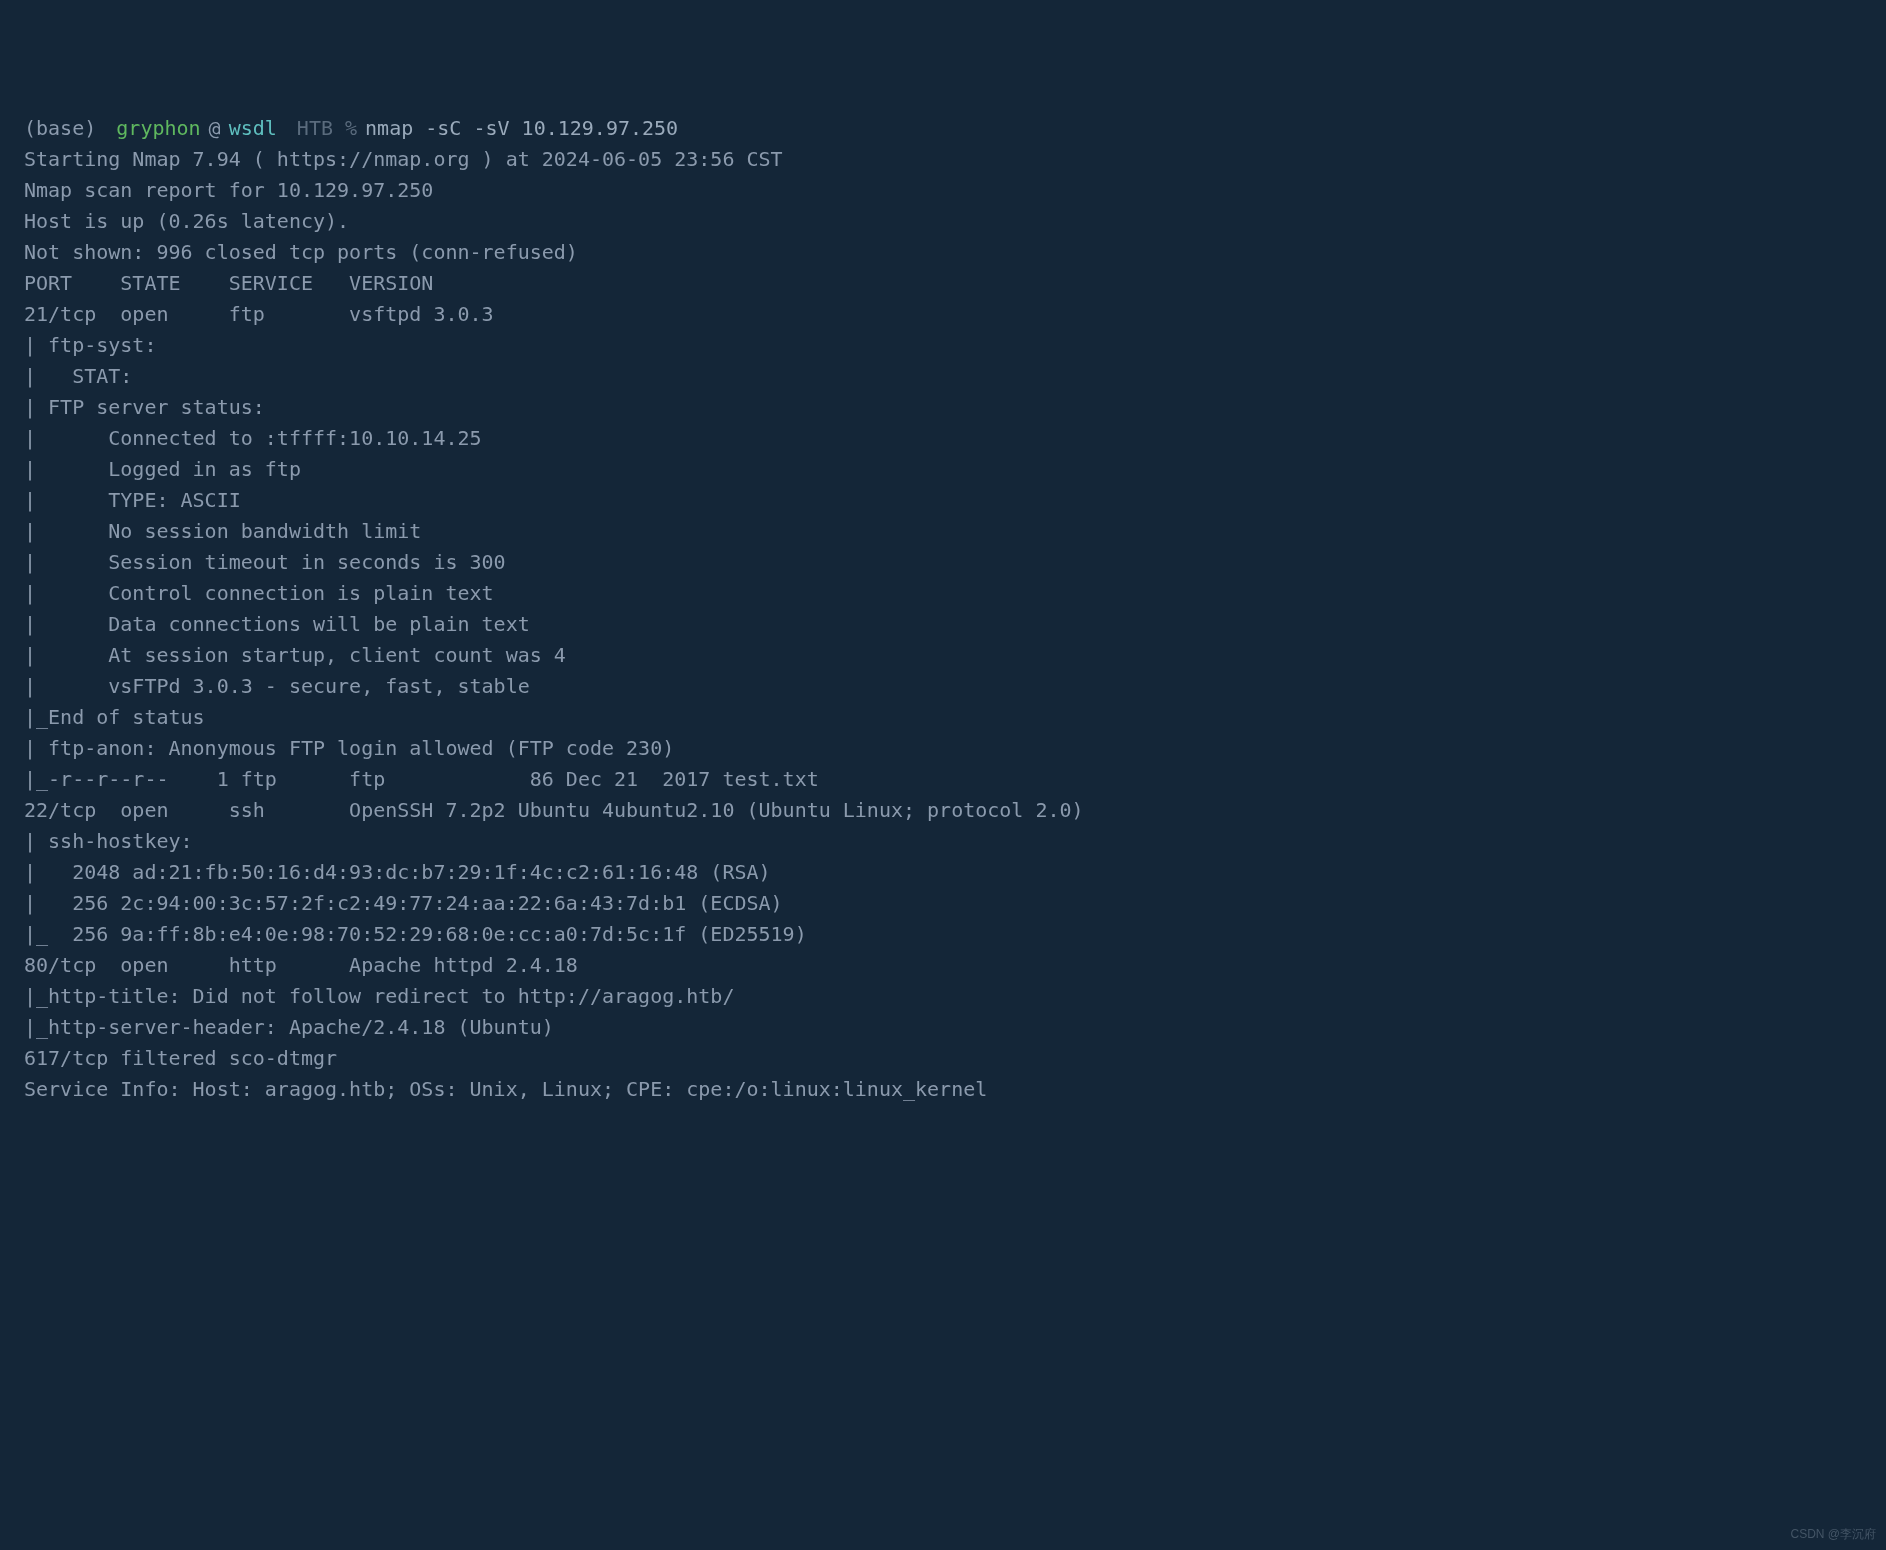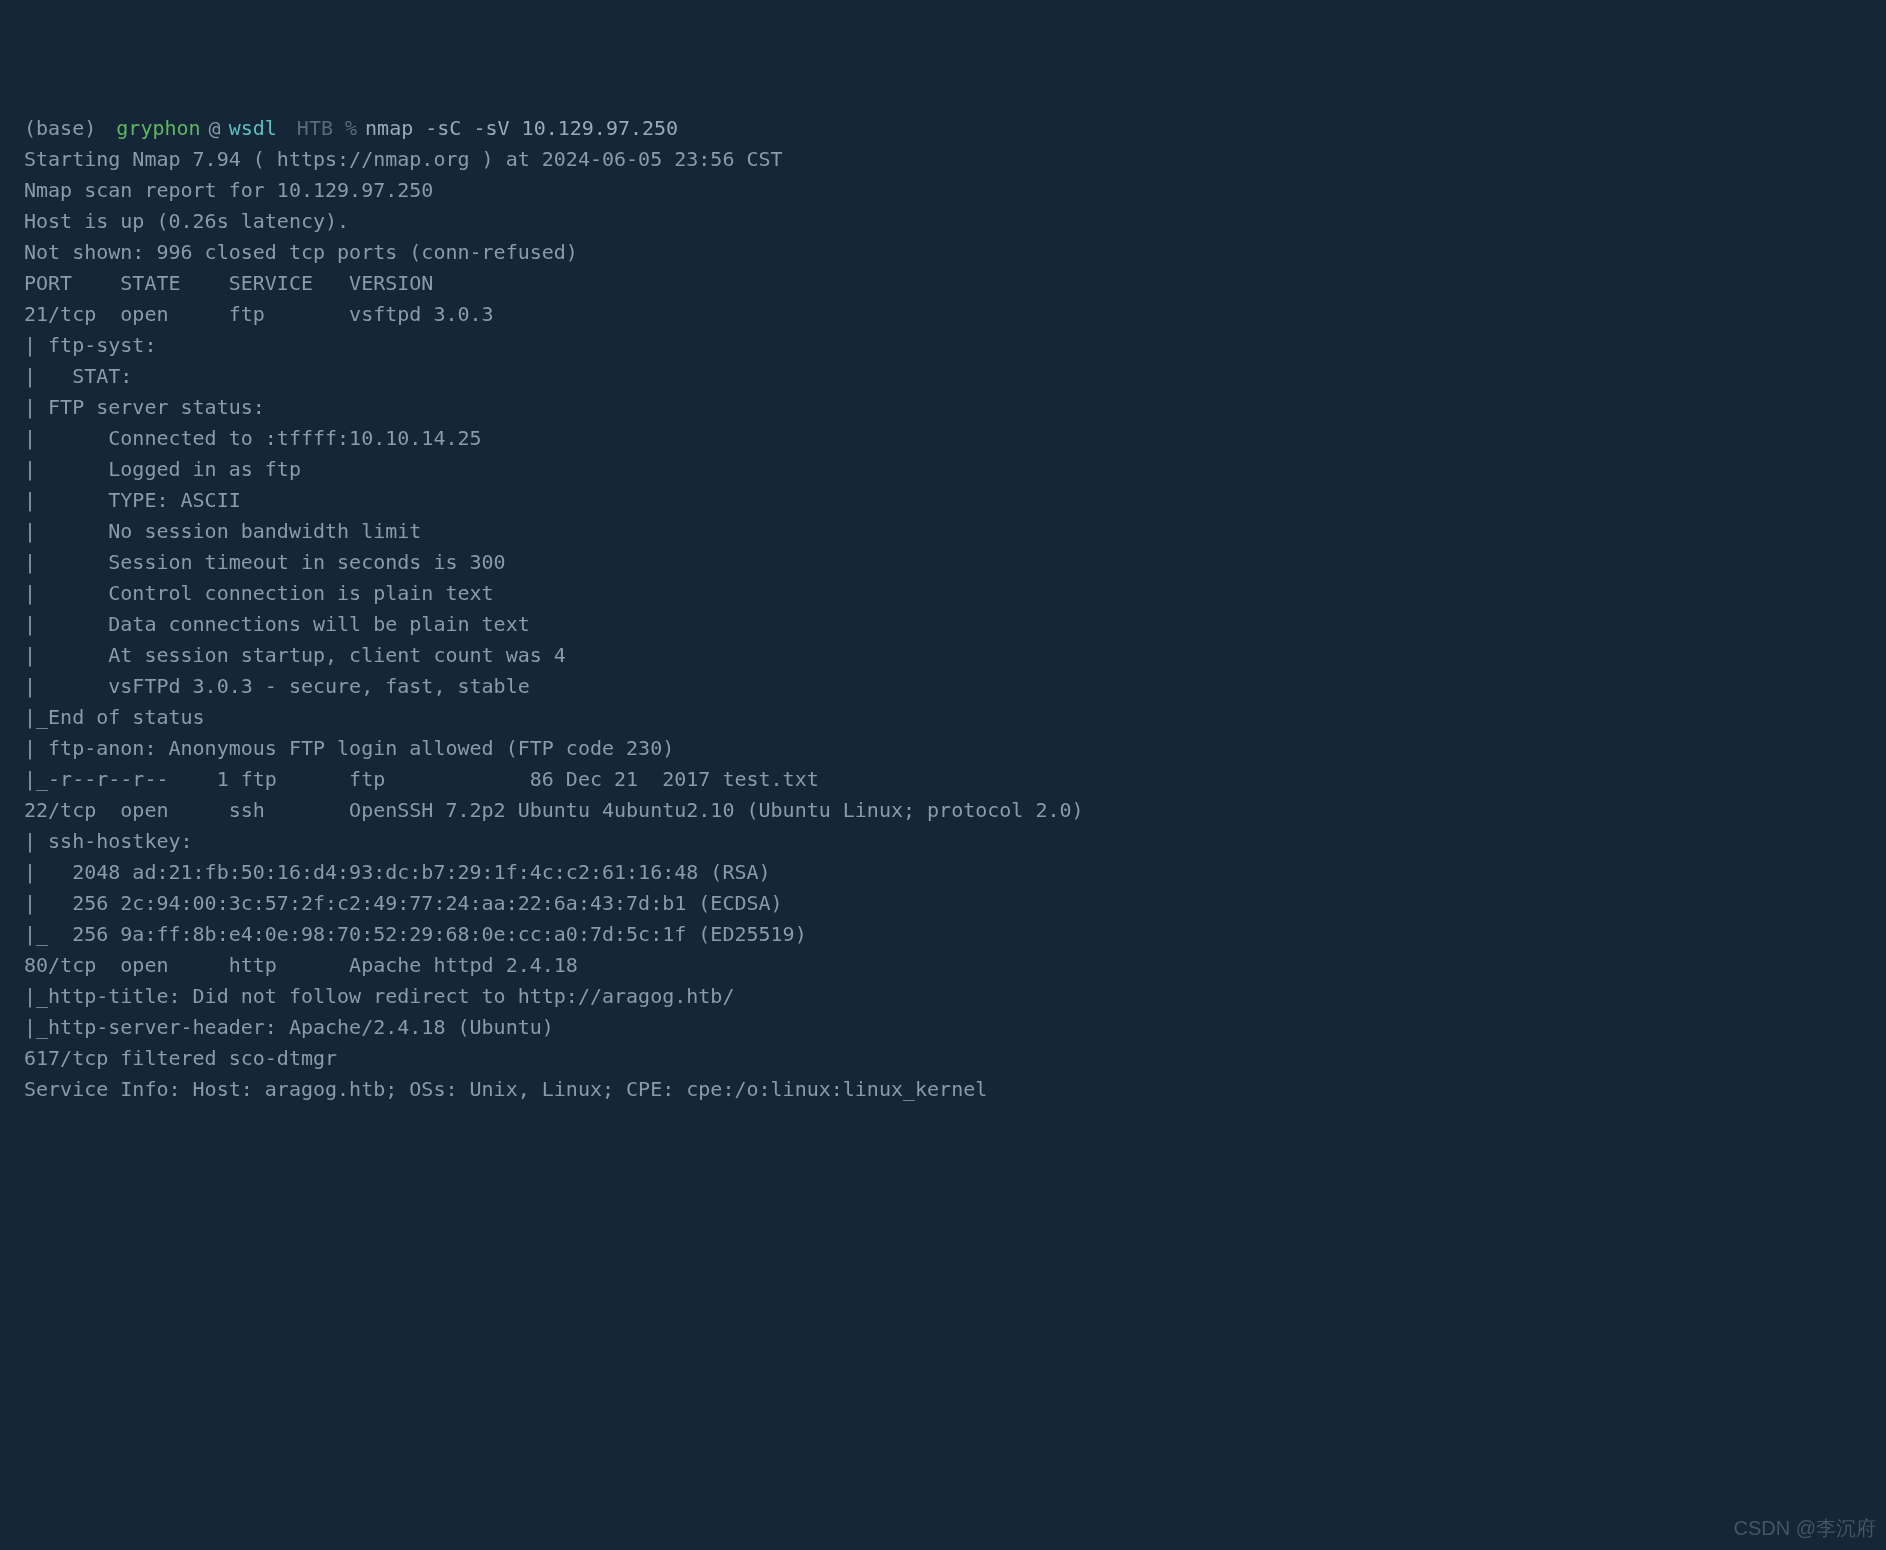--- a/index.html
+++ b/index.html
@@ -19,21 +19,21 @@
   .prompt-user { color: #5fb85f; }
   .prompt-at { color: #8b9aad; }
   .prompt-host { color: #5fbfbf; }
   .prompt-path { color: #5a6b7d; }
   .prompt-cmd { color: #9aaabb; }
   .line { color: #8b9aad; }
   .watermark {
     position: absolute;
     bottom: 10px;
     right: 14px;
-    font-size: 20px;
+    font-size: 12px;
     color: #445566;
     font-family: sans-serif;
   }
 </style>
 </head>
 <body>
 
 
 <div><span class="prompt-base">(base) </span><span class="prompt-user">gryphon</span><span class="prompt-at">@</span><span class="prompt-host">wsdl</span><span class="prompt-path"> HTB %</span><span class="prompt-cmd">nmap -sC -sV 10.129.97.250</span>
 <span class="line">Starting Nmap 7.94 ( https://nmap.org ) at 2024-06-05 23:56 CST</span>

